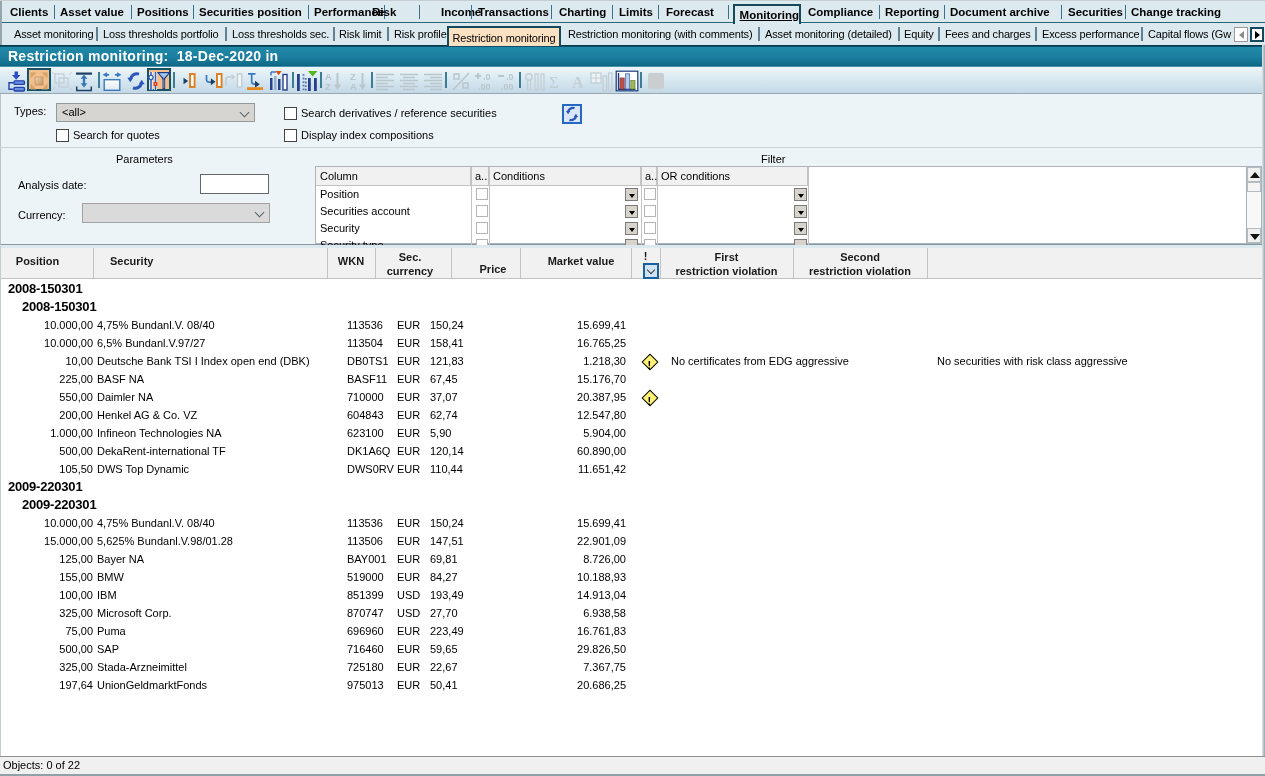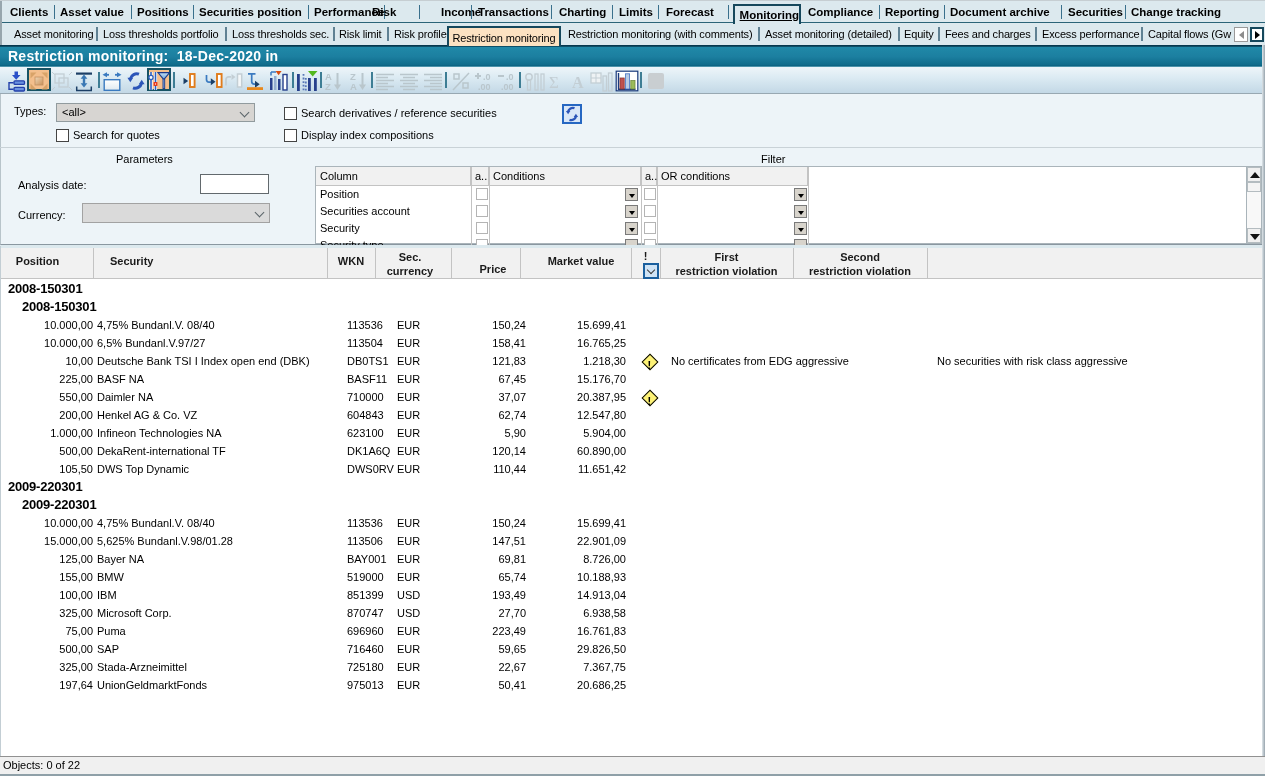--- a/index.html
+++ b/index.html
@@ -59,21 +59,21 @@
 #thead { left:0; top:248px; width:1265px; height:31px; background:#f1f1f1; border-bottom:1px solid #c3c3c3; }
 #thead .hc { position:absolute; top:0; font-weight:bold; font-size:11px; color:#1a1a1a; }
 #thead .vline { position:absolute; top:0; width:1px; height:31px; background:#c3c3c3; }
 #tbody { left:0; top:280px; width:1263px; height:477px; background:#fff; }
 .trow { position:absolute; left:0; width:1263px; height:18px; line-height:18px; font-size:11px; }
 .trow .c { position:absolute; top:0; height:18px; line-height:18px; }
 .pos { left:0; width:93px; text-align:right; }
 .sec { left:97px; }
 .wkn { left:328px;margin-left:19px; }
 .cur { left:397px; }
-.prc { left:430px; width:96px; text-align:right; }
+.prc { left:430px; width:96px; text-align:left; }
 .mkv { left:520px; width:106px; text-align:right; }
 .fv1 { left:671px; }
 .fv2 { left:937px; }
 .grp { font-weight:bold; font-size:13px; letter-spacing:-0.2px; }
 
 .warn { position:absolute; left:641px; top:2px; width:16px; height:15px; }
 .warn:before { content:""; position:absolute; left:3px; top:2px; width:10px; height:10px; background:#fdf276; border:1.2px solid #000; transform:rotate(45deg); }
 .warn:after { content:"!"; position:absolute; left:6.5px; top:1.5px; font-size:11px; font-weight:bold; color:#000; }
 #statusbar { left:0; top:756px; width:1265px; height:20px; background:#f0f0f0; border-top:1px solid #919191; border-bottom:2px solid #8fa0a8; font-size:11px; line-height:17px; }
 #statusbar span { margin-left:3px; }
@@ -529,21 +529,21 @@
         <span class="c wkn">BAY001</span>
         <span class="c cur">EUR</span>
         <span class="c prc">69,81</span>
         <span class="c mkv">8.726,00</span>
       </div>
     <div class="trow" style="top:288px;">
         <span class="c pos">155,00</span>
         <span class="c sec">BMW</span>
         <span class="c wkn">519000</span>
         <span class="c cur">EUR</span>
-        <span class="c prc">65,74</span>
+        <span class="c prc">84,27</span>
         <span class="c mkv">10.188,93</span>
       </div>
     <div class="trow" style="top:306px;">
         <span class="c pos">100,00</span>
         <span class="c sec">IBM</span>
         <span class="c wkn">851399</span>
         <span class="c cur">USD</span>
         <span class="c prc">193,49</span>
         <span class="c mkv">14.913,04</span>
       </div>

